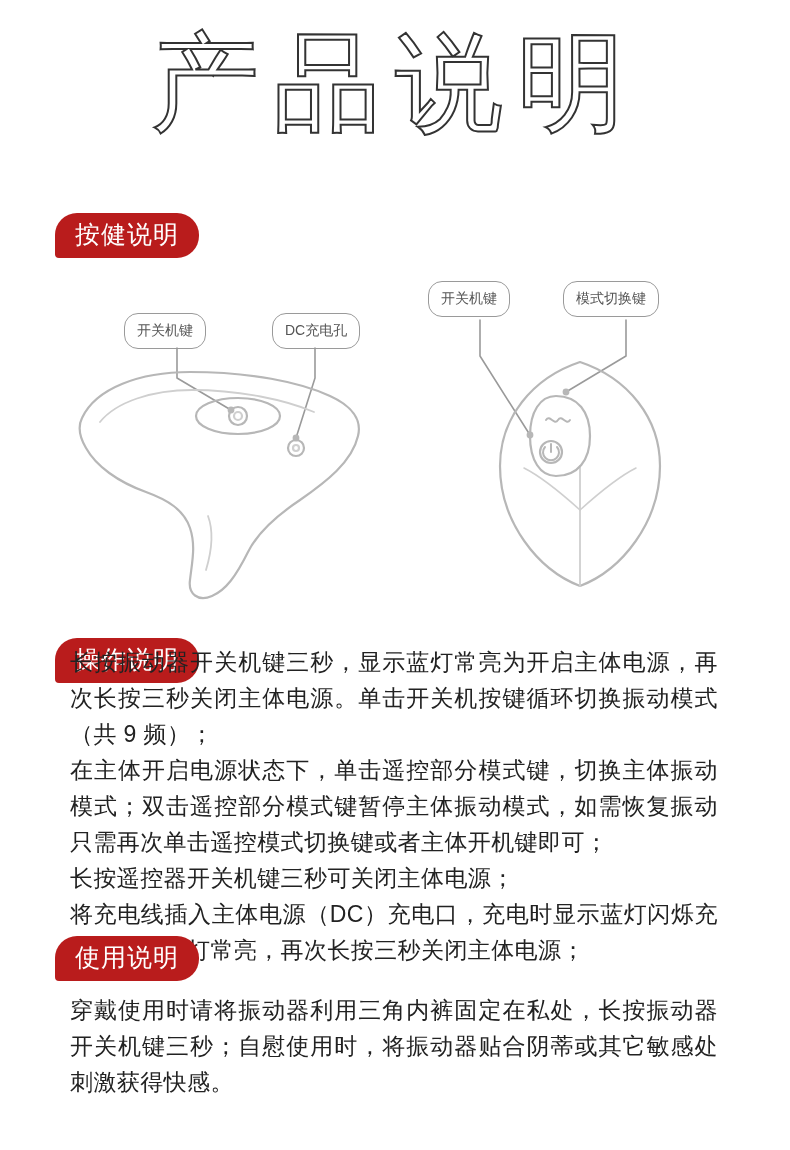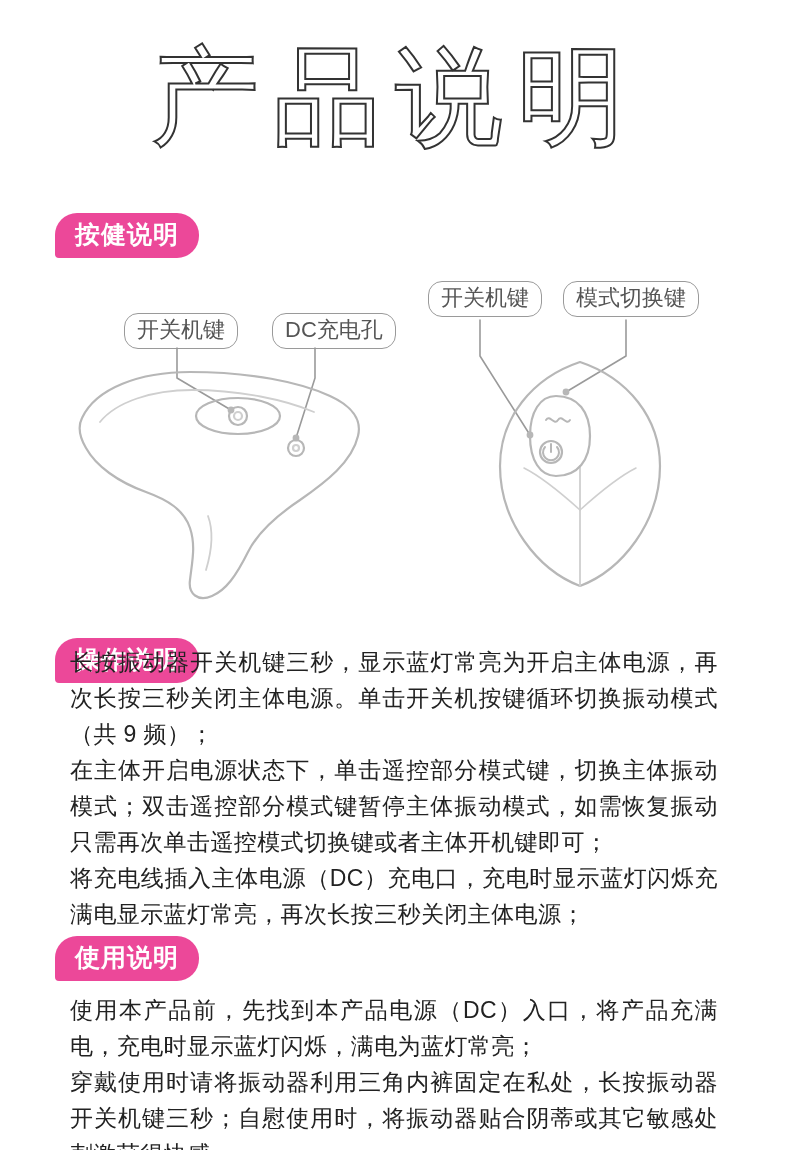--- a/index.html
+++ b/index.html
@@ -30,48 +30,47 @@
     text-align: center;
     font-size: 108px;
     line-height: 130px;
     letter-spacing: 14px;
     font-weight: 300;
     color: #ffffff;
     -webkit-text-stroke: 2px #333;
     text-stroke: 2px #333;
     font-family: "DejaVu Sans", "Liberation Sans", sans-serif;
     white-space: nowrap;
-    margin-top: 14px;
   }
 
   
   .pill {
     position: absolute;
     display: inline-block;
-    background: #ec4899;
+    background: #b91c1c;
     color: #ffffff;
     font-size: 25px;
     line-height: 25px;
     padding: 9px 20px 11px 20px;
     border-radius: 22px 22px 22px 4px;
     letter-spacing: 1px;
-    font-weight: 700;
+    font-weight: 400;
   }
   #pill-buttons { top: 213px; left: 55px; }
   #pill-operation { top: 590px; left: 55px; margin-top: 48px; }
   #pill-usage { top: 936px; left: 55px; }
 
   
   .callout {
     position: absolute;
     background: #ffffff;
     border: 1.6px solid #9a9a9a;
     border-radius: 14px;
     color: #555;
-    font-size: 22px;
+    font-size: 14px;
     line-height: 18px;
     padding: 7px 12px 9px 12px;
     white-space: nowrap;
   }
   #cal-power-left { top: 313px; left: 124px; }
   #cal-dc { top: 313px; left: 272px; }
   #cal-power-right { top: 281px; left: 428px; }
   #cal-mode { top: 281px; left: 563px; }
 
   
@@ -160,23 +159,23 @@
       <circle cx="231" cy="140" r="3.4" fill="#b7b7b7" stroke="none"></circle>
       <circle cx="296" cy="168" r="3.4" fill="#b7b7b7" stroke="none"></circle>
     </g>
   </svg>
 
   <div class="pill" id="pill-operation">操作说明</div>
 
   <div class="body-text" id="op-text">
     <p>长按振动器开关机键三秒，显示蓝灯常亮为开启主体电源，再次长按三秒关闭主体电源。单击开关机按键循环切换振动模式（共 9 频）；</p>
     <p>在主体开启电源状态下，单击遥控部分模式键，切换主体振动模式；双击遥控部分模式键暂停主体振动模式，如需恢复振动只需再次单击遥控模式切换键或者主体开机键即可；</p>
+    <p>长按遥控器开关机键三秒可关闭主体电源；</p>
     <p>将充电线插入主体电源（DC）充电口，充电时显示蓝灯闪烁充满电显示蓝灯常亮，再次长按三秒关闭主体电源；</p>
   </div>
 
   <div class="pill" id="pill-usage">使用说明</div>
 
   <div class="body-text" id="use-text">
-    <p>使用本产品前，先找到本产品电源（DC）入口，将产品充满电，充电时显示蓝灯闪烁，满电为蓝灯常亮；</p>
     <p>穿戴使用时请将振动器利用三角内裤固定在私处，长按振动器开关机键三秒；自慰使用时，将振动器贴合阴蒂或其它敏感处刺激获得快感。</p>
   </div>
 
 </div>
 
 </body></html>

